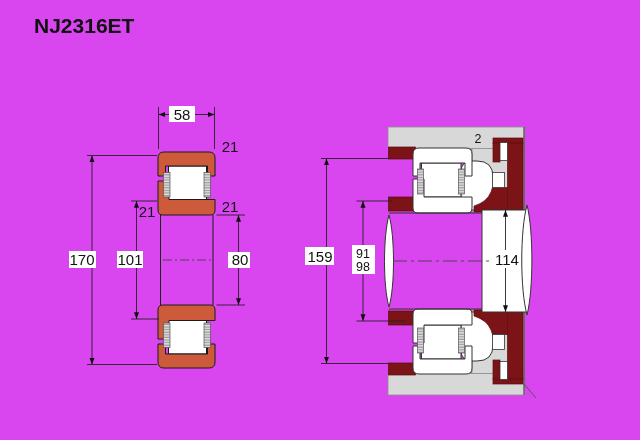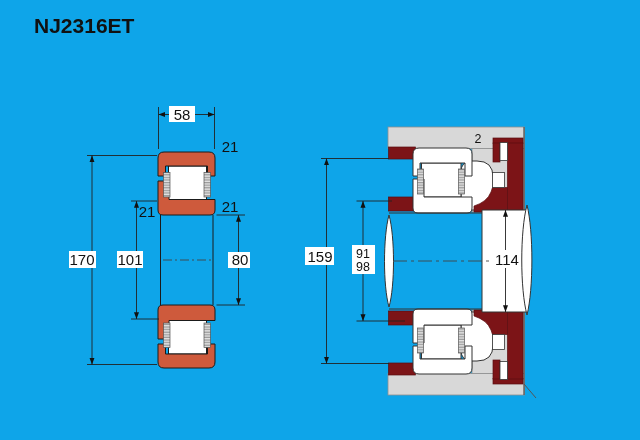--- a/index.html
+++ b/index.html
@@ -1,16 +1,16 @@
 <!DOCTYPE html>
 <html><head>
 <meta charset="utf-8">
 <style>
   html,body{margin:0;padding:0;background:#ffffff;}
-  .page{position:relative;width:640px;height:440px;background:#0ea5e9;overflow:hidden;
+  .page{position:relative;width:640px;height:440px;background:#d946ef;overflow:hidden;
         font-family:"Liberation Sans", sans-serif;}
   svg{position:absolute;left:0;top:0;}
   svg text{font-family:"Liberation Sans", sans-serif;fill:#111;}
   .dim{font-size:15px;}
   .dim-sm{font-size:12.5px;}
   .title-text{font-size:21px;font-weight:bold;}
   .thin{stroke:#222;stroke-width:0.9;fill:none;}
   .oline{stroke:#1a1a1a;stroke-width:1;}
   .sline{stroke:#333;stroke-width:1;}
 </style>

